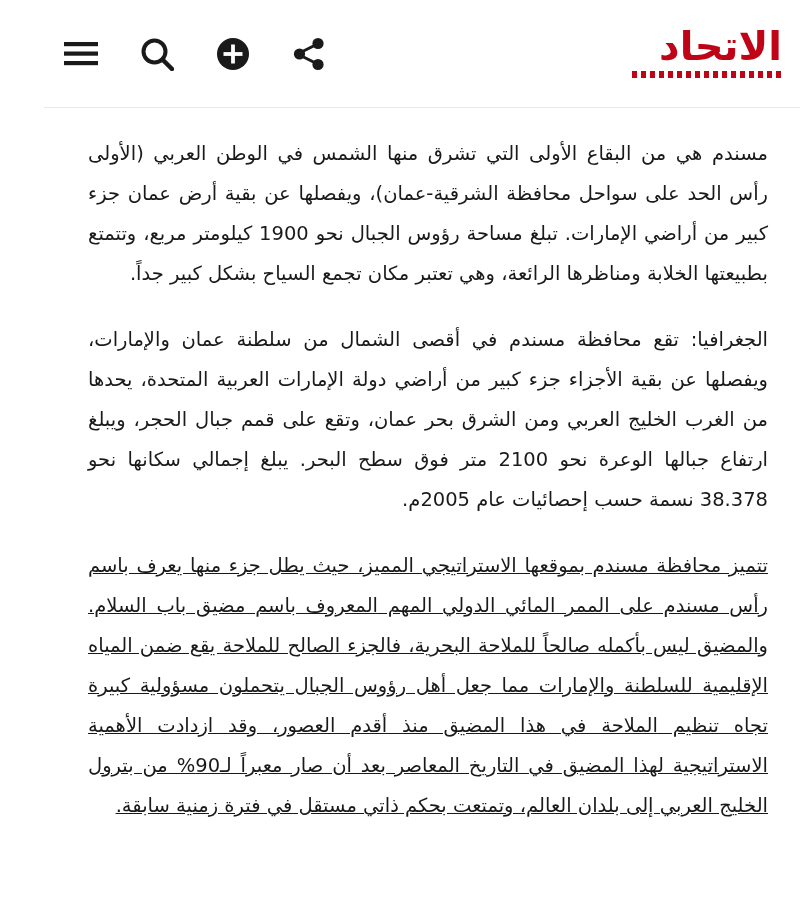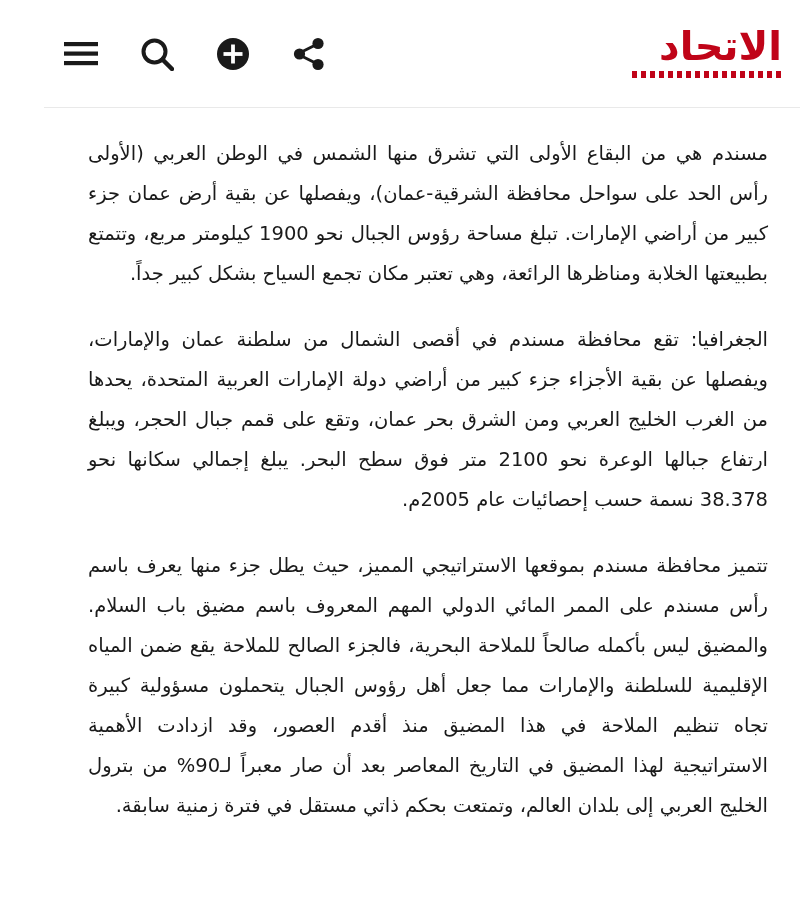--- a/index.html
+++ b/index.html
@@ -82,21 +82,21 @@
   }
   .article p {
     margin: 0 0 26px 0;
     font-family: "DejaVu Sans", sans-serif;
     font-size: 19.5px;
     line-height: 40px;
     color: #1a1a1a;
     text-align: justify;
     text-justify: inter-word;
   }
-  .article p:last-child { margin-bottom: 0; }
+  .article p:last-child { margin-bottom: 0; text-decoration: underline; }
 </style>
 </head>
 <body>
 
 <div id="page">
 
   <div class="header">
 
     <div class="hdr-icons">
 

